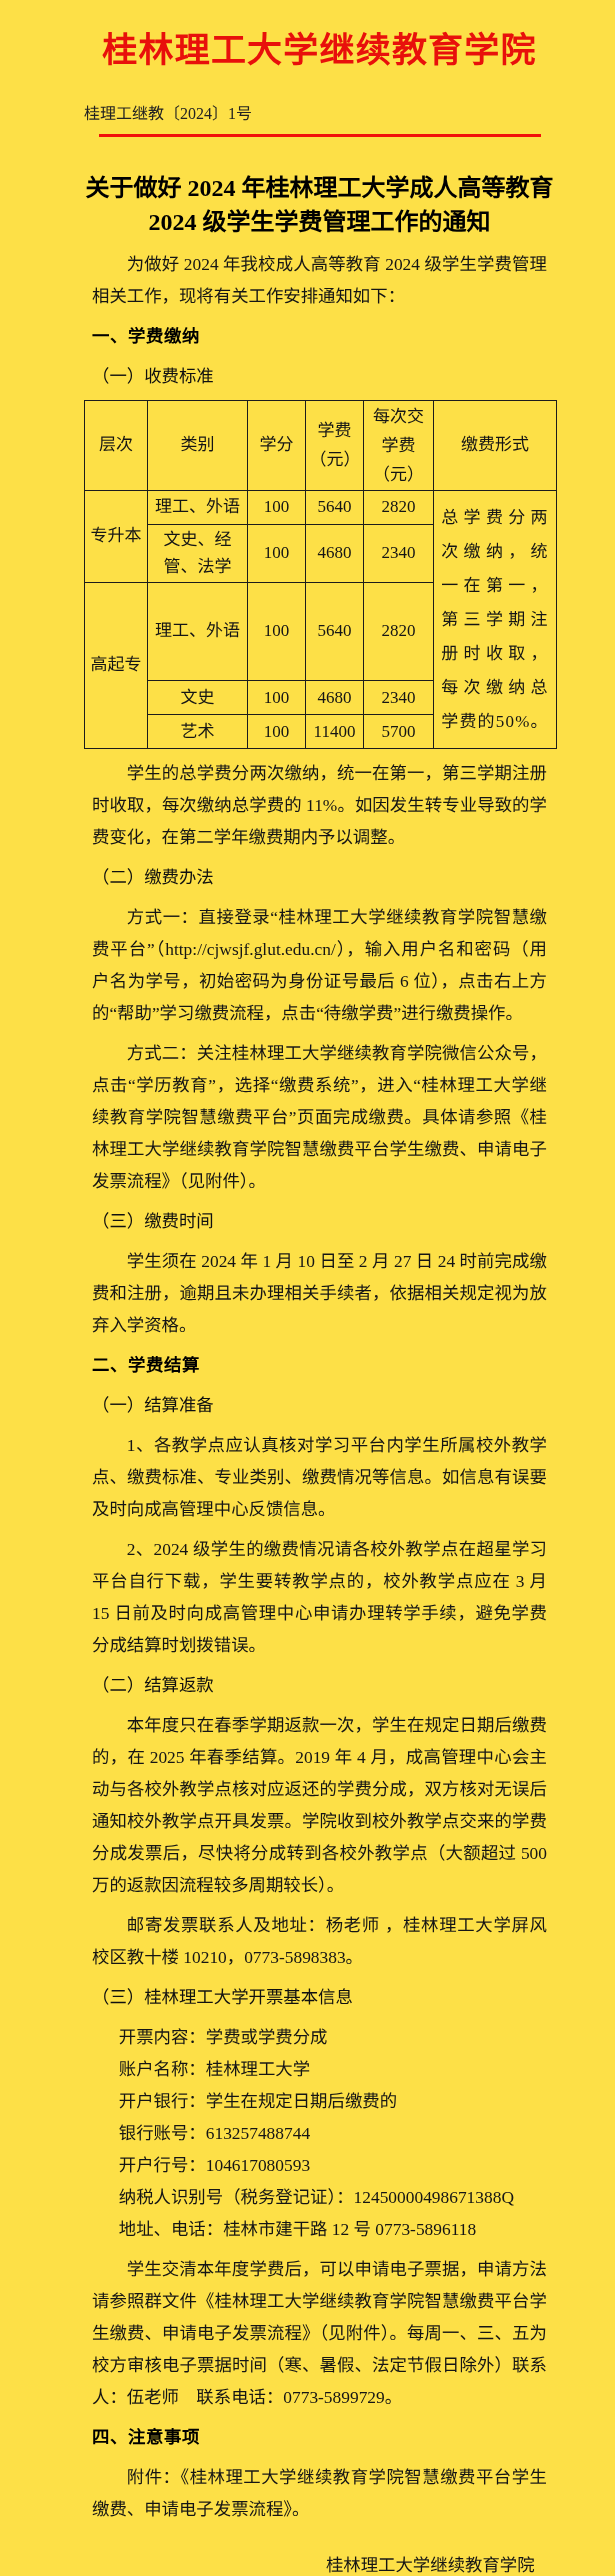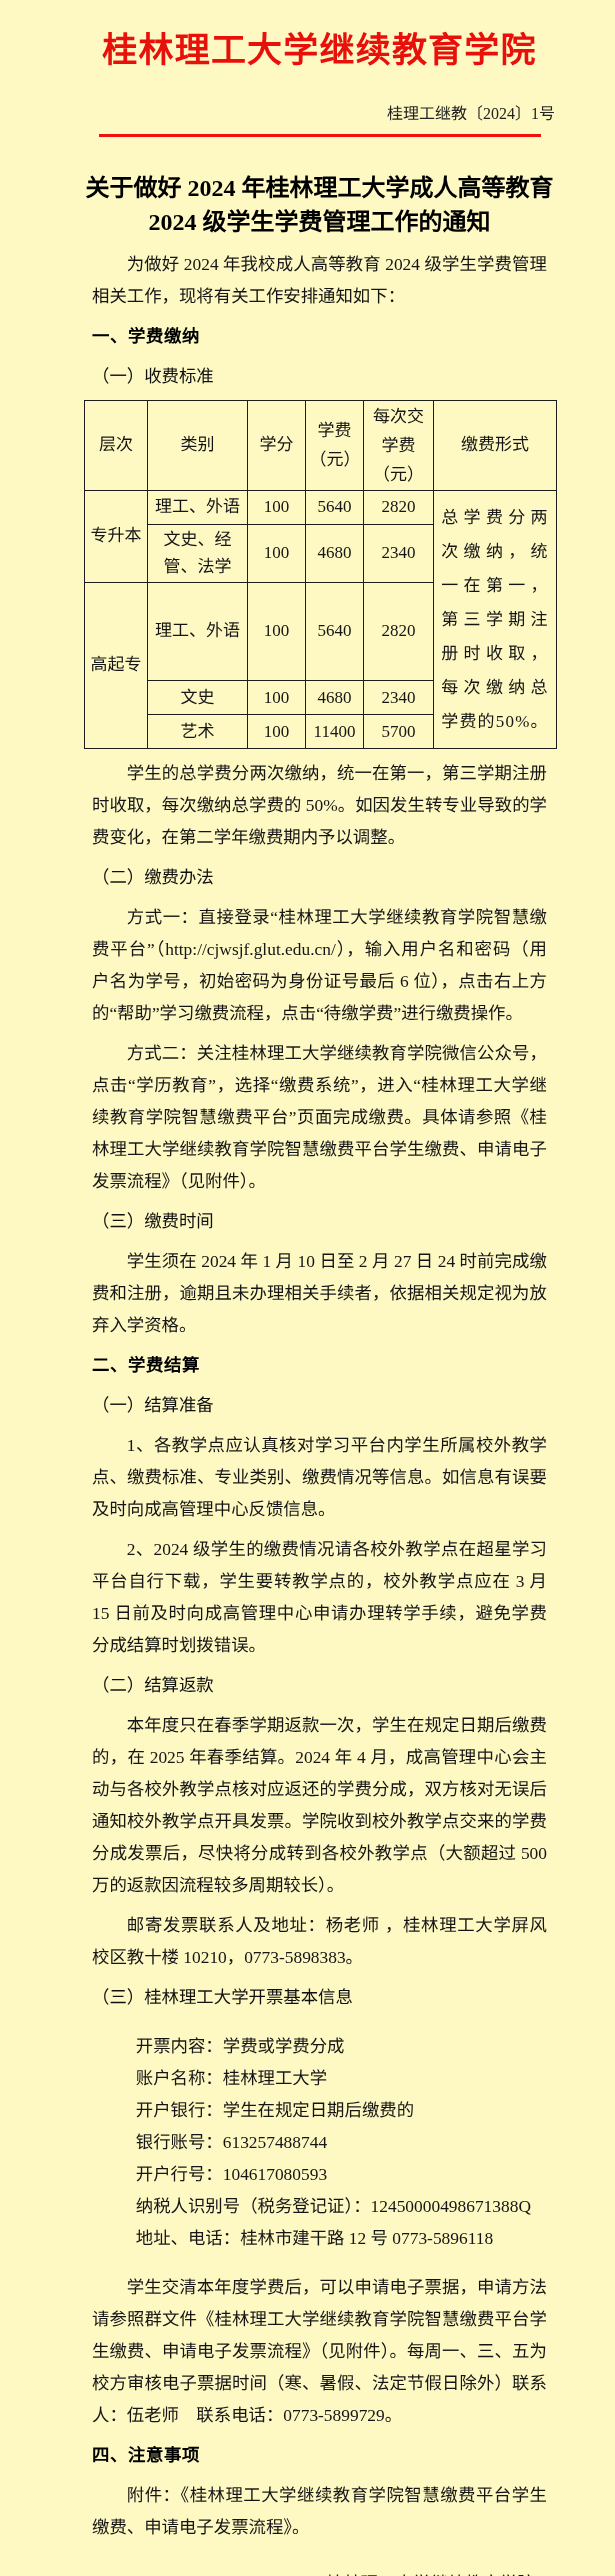--- a/index.html
+++ b/index.html
@@ -1,29 +1,29 @@
 <!DOCTYPE html>
 <html lang="zh-CN" style="font-size:9.6px"><head>
 <meta charset="utf-8">
 <title>桂林理工大学继续教育学院通知</title>
 <style>
   html,body{margin:0;padding:0;background:#ffffff;}
   .page{
     width:615px;height:2576px;box-sizing:border-box;overflow:hidden;
-    margin:0 auto;background:#fef9c3;color:#111111;
+    margin:0 auto;background:#fde047;color:#111111;
     padding:20.4px 60px 0 84px;
     font-family:"Liberation Serif","DejaVu Serif",serif;
   }
   
   .org-title{
     margin:8.4px 0 0;text-align:center;color:#e8100b;
     font-size:35px;font-weight:700;letter-spacing:1.2px;line-height:1.25;
     white-space:nowrap;
   }
-  .doc-number{margin-top:30px;text-align:right;font-size:16px;line-height:21.6px;color:#222222;}
+  .doc-number{margin-top:30px;text-align:left;font-size:16px;line-height:21.6px;color:#222222;}
   .red-rule{height:3.6px;background:#f2100a;margin:9.6px 14.4px 0 15px;border:0;}
   
   .doc-title{margin:34px 0 0;text-align:center;font-size:24px;font-weight:700;line-height:34px;color:#000000;}
   .doc-title span{display:block;}
   
   .body{margin-top:8.4px;font-size:17.4px;line-height:32px;text-align:justify;color:#151515;}
   .body p{margin:8px;}
   .indent{text-indent:2em;}
   .h-num{
     font-weight:700;color:#000000;letter-spacing:0.6px;
@@ -42,21 +42,21 @@
   .fee .r-a td{height:34px;}
   .fee .r-b td{height:58px;}
   .fee .r-c td{height:34px;}
   .fee .r-d td{height:34px;}
   .fee .r-e td{height:34px;}
   .fee td.cell-note{
     text-align:justify;padding:9.6px 7.2px;line-height:34px;letter-spacing:1.2px;
     vertical-align:middle;
   }
   
-  .info-list{list-style:none;margin:17px;padding:0;}
+  .info-list{list-style:none;margin:0;padding:0;}
   .info-list li{text-indent:2em;}
   
   .attachment{margin-top:32px;}
   .signature{margin-top:24px;text-align:right;font-size:17.4px;line-height:33px;padding-right:20.4px;color:#151515;}
   .signature .sig-org{display:block;}
 </style>
 </head>
 <body>
 
 <div class="page">
@@ -131,33 +131,33 @@
       </tr>
       <tr class="r-e">
         <td>艺术</td>
         <td>100</td>
         <td>11400</td>
         <td>5700</td>
       </tr>
     </tbody>
       </table>
 
-    <p class="indent">学生的总学费分两次缴纳，统一在第一，第三学期注册时收取，每次缴纳总学费的 50%。如因发生转专业导致的学费变化，在第二学年缴费期内予以调整。</p>
+    <p class="indent">学生的总学费分两次缴纳，统一在第一，第三学期注册时收取，每次缴纳总学费的 11%。如因发生转专业导致的学费变化，在第二学年缴费期内予以调整。</p>
     <p class="h-sub">（二）缴费办法</p>
     <p class="indent">方式一：直接登录“桂林理工大学继续教育学院智慧缴费平台”（http://cjwsjf.glut.edu.cn/），输入用户名和密码（用户名为学号，初始密码为身份证号最后 6 位），点击右上方的“帮助”学习缴费流程，点击“待缴学费”进行缴费操作。</p>
     <p class="indent">方式二：关注桂林理工大学继续教育学院微信公众号，点击“学历教育”，选择“缴费系统”，进入“桂林理工大学继续教育学院智慧缴费平台”页面完成缴费。具体请参照《桂林理工大学继续教育学院智慧缴费平台学生缴费、申请电子发票流程》（见附件）。</p>
     <p class="h-sub">（三）缴费时间</p>
     <p class="indent">学生须在 2024 年 1 月 10 日至 2 月 27 日 24 时前完成缴费和注册，逾期且未办理相关手续者，依据相关规定视为放弃入学资格。</p>
 
     <p class="h-num">二、学费结算</p>
     <p class="h-sub">（一）结算准备</p>
     <p class="indent">1、各教学点应认真核对学习平台内学生所属校外教学点、缴费标准、专业类别、缴费情况等信息。如信息有误要及时向成高管理中心反馈信息。</p>
     <p class="indent">2、2024 级学生的缴费情况请各校外教学点在超星学习平台自行下载，学生要转教学点的，校外教学点应在 3 月 15 日前及时向成高管理中心申请办理转学手续，避免学费分成结算时划拨错误。</p>
     <p class="h-sub">（二）结算返款</p>
-    <p class="indent">本年度只在春季学期返款一次，学生在规定日期后缴费的，在 2025 年春季结算。2024 年 4 月，成高管理中心会主动与各校外教学点核对应返还的学费分成，双方核对无误后通知校外教学点开具发票。学院收到校外教学点交来的学费分成发票后，尽快将分成转到各校外教学点（大额超过 500 万的返款因流程较多周期较长）。</p>
+    <p class="indent">本年度只在春季学期返款一次，学生在规定日期后缴费的，在 2025 年春季结算。2019 年 4 月，成高管理中心会主动与各校外教学点核对应返还的学费分成，双方核对无误后通知校外教学点开具发票。学院收到校外教学点交来的学费分成发票后，尽快将分成转到各校外教学点（大额超过 500 万的返款因流程较多周期较长）。</p>
     <p class="indent">邮寄发票联系人及地址：杨老师 ，桂林理工大学屏风校区教十楼 10210，0773-5898383。</p>
     <p class="h-sub">（三）桂林理工大学开票基本信息</p>
     <ul class="info-list">
       <li>开票内容：学费或学费分成</li>
       <li>账户名称：桂林理工大学</li>
       <li>开户银行：学生在规定日期后缴费的</li>
       <li>银行账号：613257488744</li>
       <li>开户行号：104617080593</li>
       <li>纳税人识别号（税务登记证）：12450000498671388Q</li>
       <li>地址、电话：桂林市建干路 12 号  0773-5896118</li>

